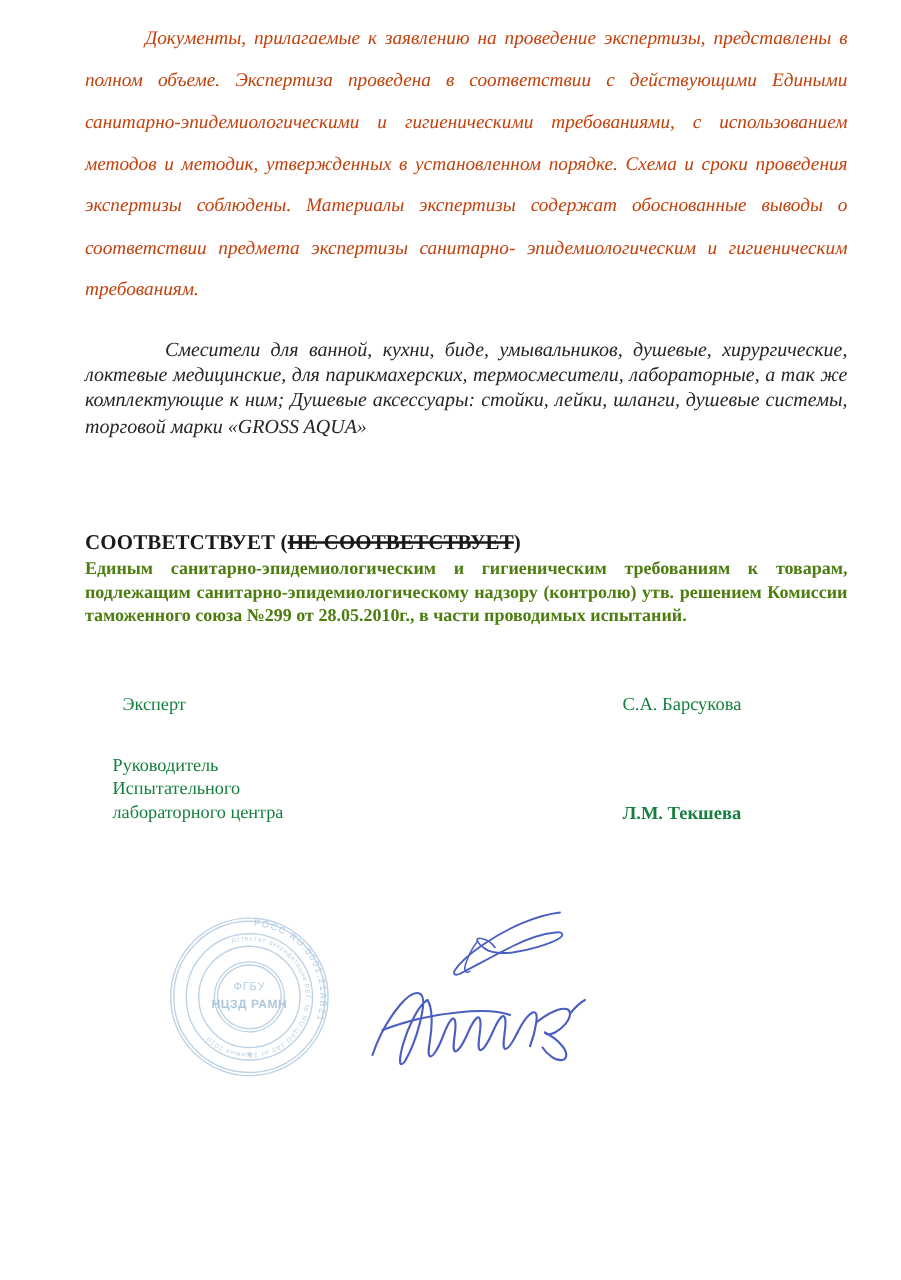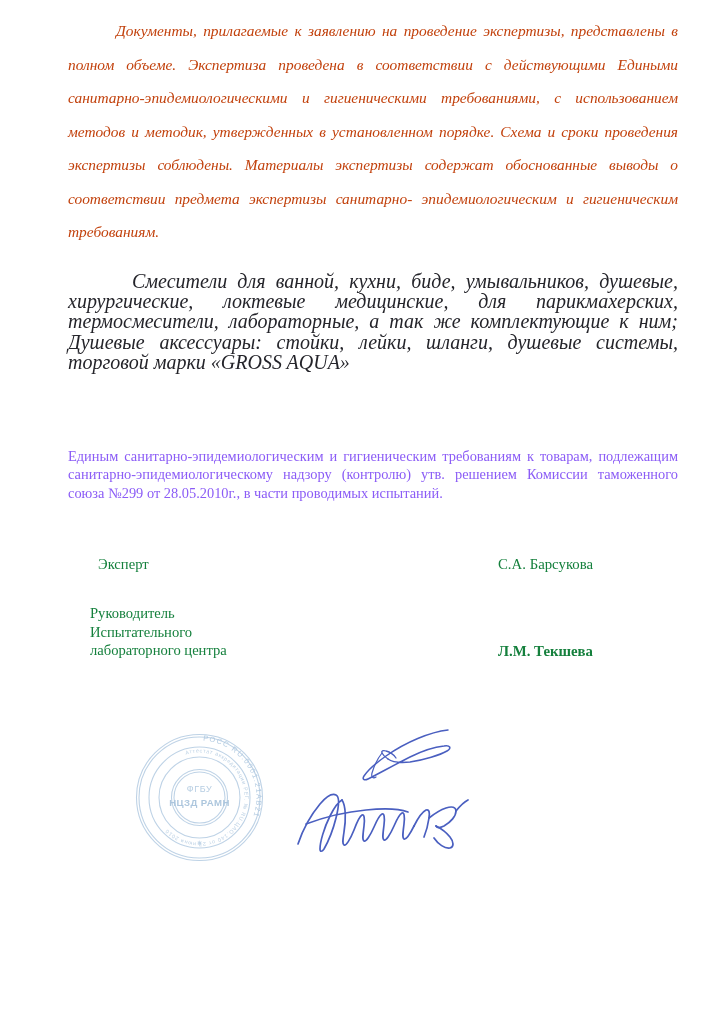--- a/index.html
+++ b/index.html
@@ -46,21 +46,21 @@
     line-height: 33.5px;
     text-align: justify;
     text-justify: inter-word;
     text-indent: 48px;
     margin: 0;
     padding-top: 14px;
     color: #c2410c;
   }
   .product-para {
     font-style: italic;
-    font-size: 20px;
+    font-size: 16px;
     line-height: 20.4px;
     text-align: justify;
     text-justify: inter-word;
     text-indent: 64px;
     margin: 0;
     padding-top: 22px;
     color: #24242a;
   }
 
   
@@ -79,28 +79,28 @@
   .regulation-caption {
     font-size: 14.2px;
     line-height: 18.6px;
     text-align: justify;
     text-justify: inter-word;
     margin: 0;
     padding-top: 3px;
     color: #24242a;
   }
   .regulation-body {
-    font-weight: normal;
+    font-weight: bold;
     font-size: 14.4px;
     line-height: 18.8px;
     text-align: justify;
     text-justify: inter-word;
     margin: 0;
     padding-top: 2px;
-    color: #8b5cf6;
+    color: #4d7c0f;
   }
 
   
   .signature-area {
     position: relative;
     margin-top: 44px;
     height: 150px;
   }
   .sig-row { position: absolute; }
   .sig-role {
@@ -145,20 +145,23 @@
 
   <div class="content">
 
 
     <p class="body-para">Документы, прилагаемые к заявлению на проведение экспертизы, представлены в полном объеме. Экспертиза проведена в соответствии с действующими Едиными санитарно-эпидемиологическими и гигиеническими требованиями, с использованием методов и методик, утвержденных в установленном порядке. Схема и сроки проведения экспертизы соблюдены. Материалы экспертизы содержат обоснованные выводы о соответствии предмета экспертизы санитарно- эпидемиологическим и гигиеническим требованиям.</p>
 
     <p class="product-para">Смесители   для ванной, кухни, биде, умывальников, душевые, хирургические, локтевые медицинские, для парикмахерских, термосмесители, лабораторные, а так же комплектующие к ним; Душевые аксессуары: стойки, лейки, шланги, душевые системы, торговой марки «GROSS AQUA»</p>
 
     <div class="conformity-block">
 
+      <p class="conformity-heading">
+        <span>СООТВЕТСТВУЕТ</span><span> (</span><span class="struck">НЕ СООТВЕТСТВУЕТ</span><span>)</span>
+      </p>
 
 
       <p class="regulation-body">Единым санитарно-эпидемиологическим и гигиеническим требованиям к товарам, подлежащим санитарно-эпидемиологическому надзору (контролю) утв. решением Комиссии таможенного союза №299 от 28.05.2010г., в части проводимых испытаний.</p>
     </div>
 
     <div class="signature-area">
 
       <div class="sig-row role-expert">
         <span class="sig-role">Эксперт</span>
       </div>

